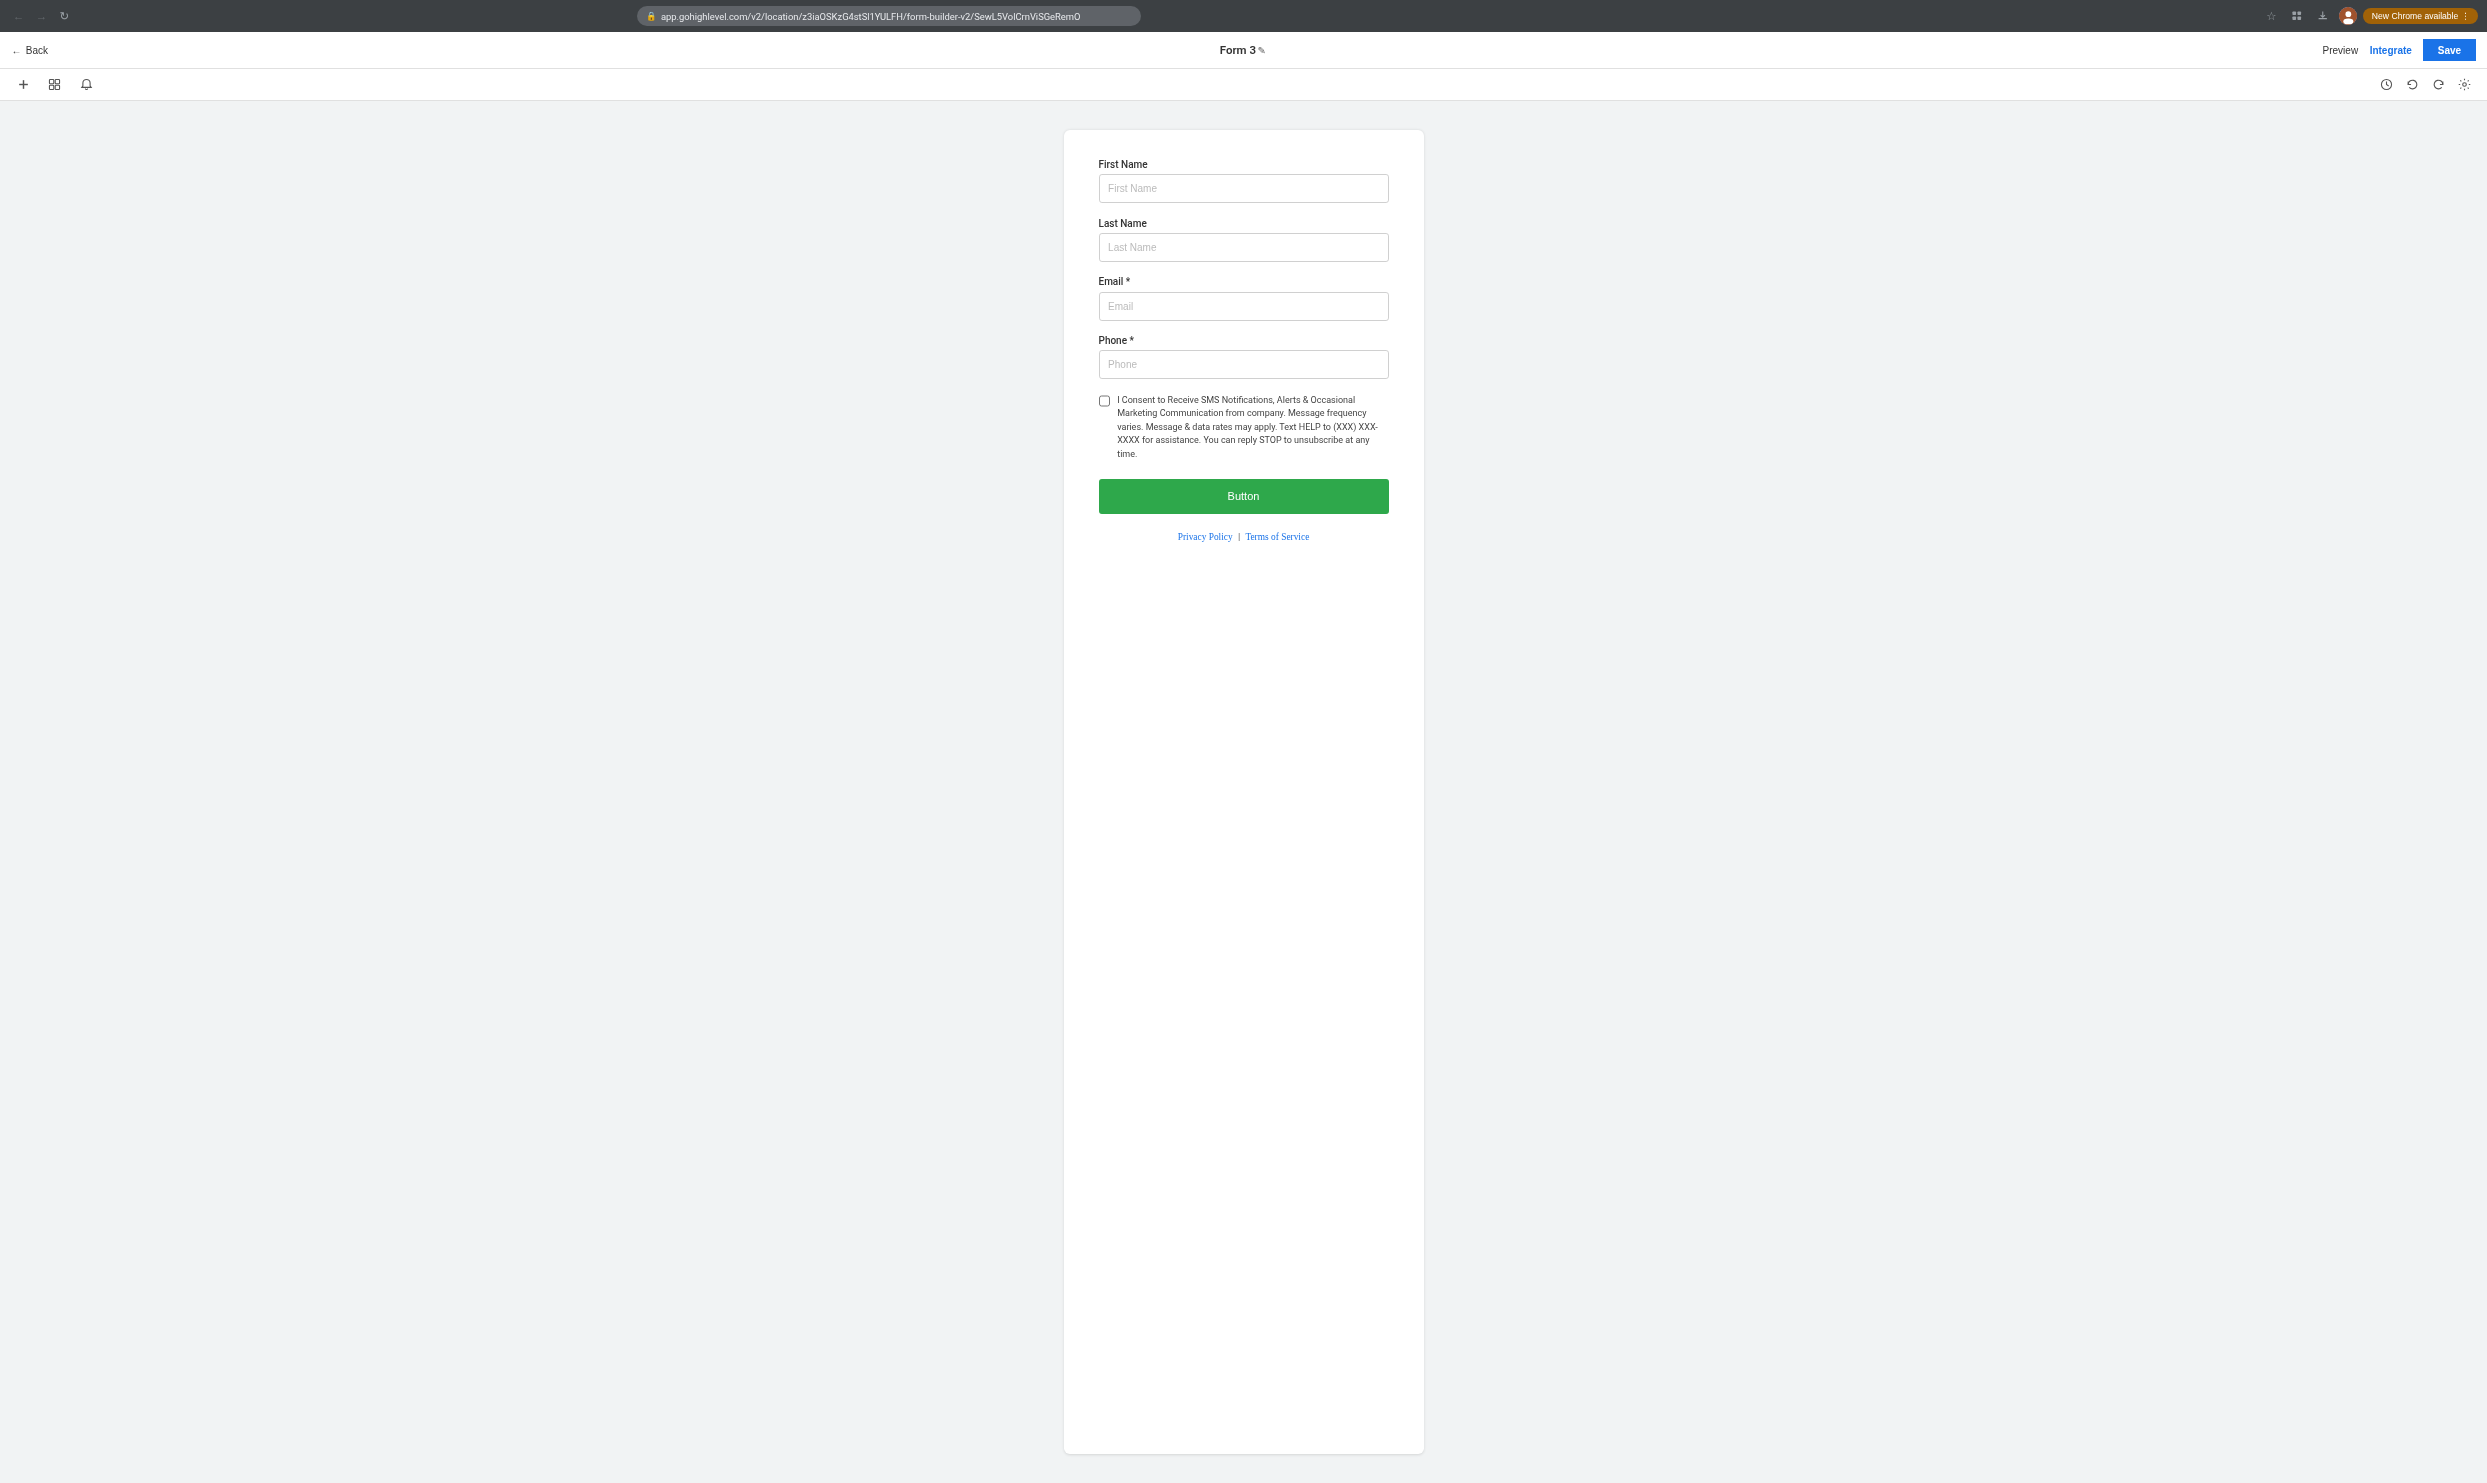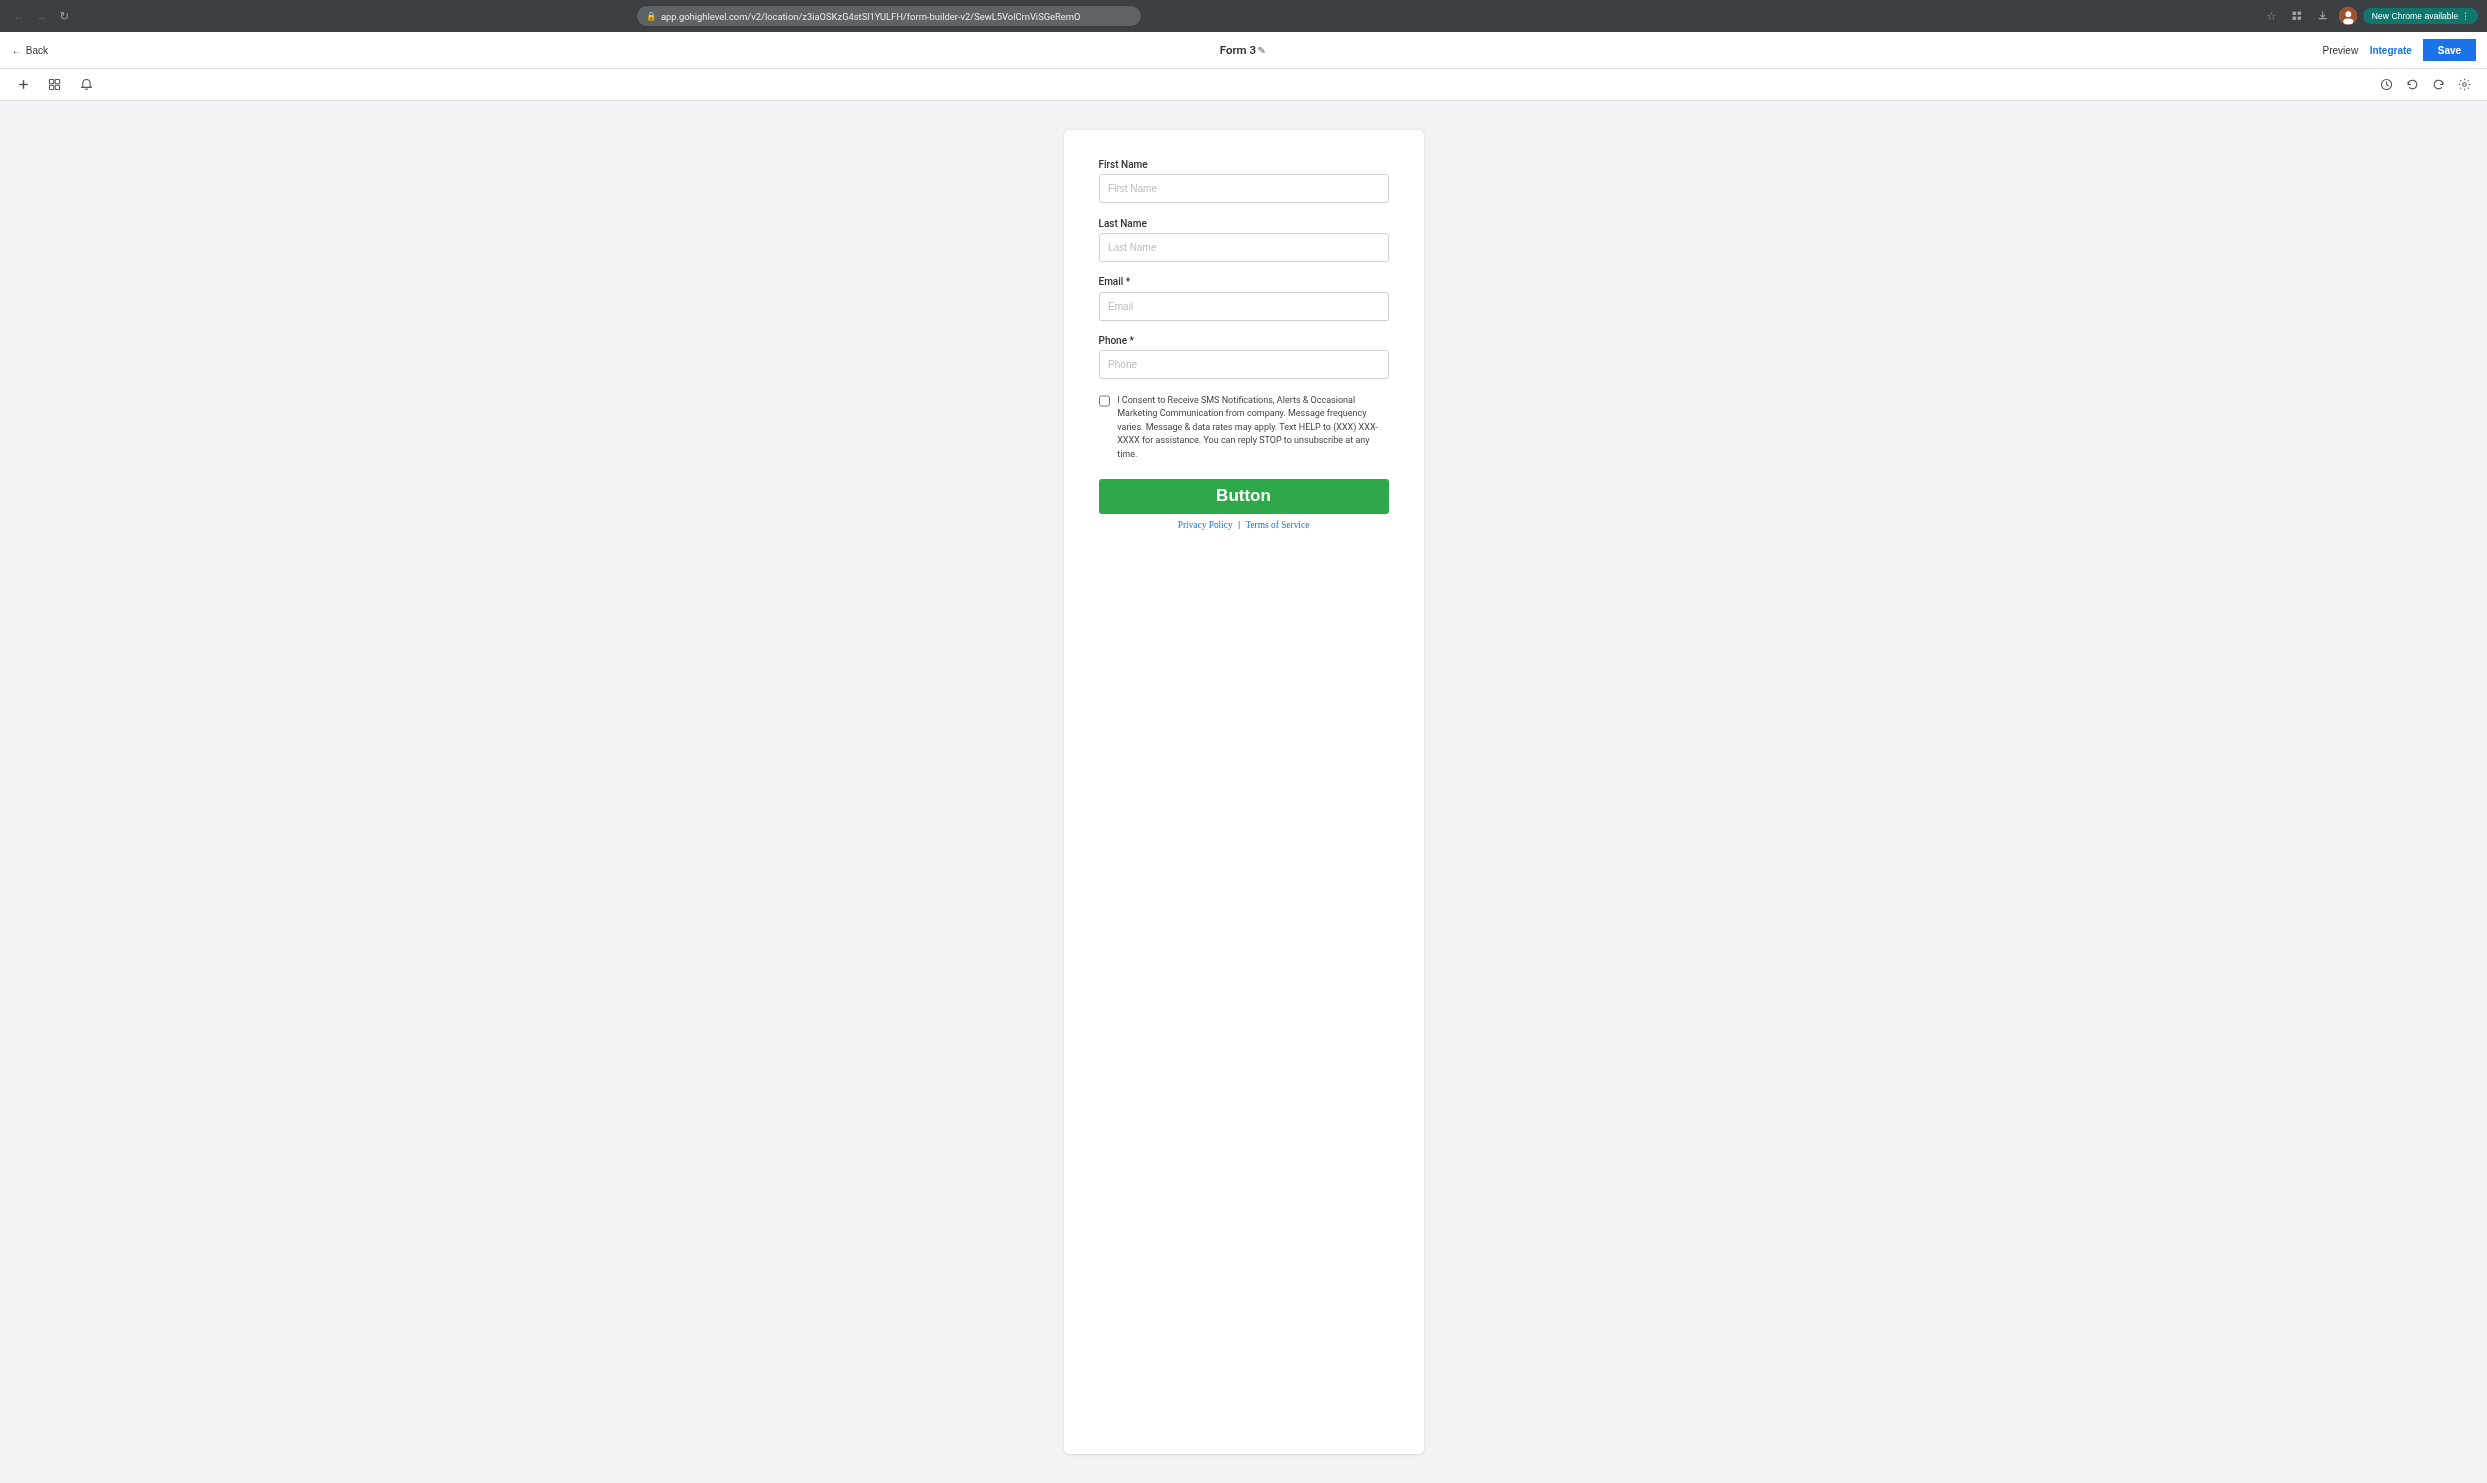--- a/index.html
+++ b/index.html
@@ -83,21 +83,21 @@
       height: 18.7px;
       border-radius: 50%;
       background: #a0522d;
       display: flex;
       align-items: center;
       justify-content: center;
       font-size: 8.6px;
       color: white;
     }
     .new-chrome-btn {
-      background: #0f766e;
+      background: #a16207;
       color: white;
       border: none;
       border-radius: 10px;
       padding: 2.9px 8.6px;
       font-size: 8.6px;
       cursor: pointer;
       white-space: nowrap;
       display: flex;
       align-items: center;
       gap: 2.9px;
@@ -295,24 +295,24 @@
     }
 
     
     .submit-btn {
       width: 100%;
       height: 35px;
       background: #2ea84b;
       color: white;
       border: none;
       border-radius: 2.9px;
-      font-size: 17px;
-      font-weight: 700;
-      cursor: pointer;
-      margin-bottom: 5px;
+      font-size: 11px;
+      font-weight: 400;
+      cursor: pointer;
+      margin-bottom: 17px;
     }
 
     
     .footer-links {
       text-align: center;
       font-size: 9.4px;
       color: #666;
     }
     .footer-links a {
       color: #1a73e8;

